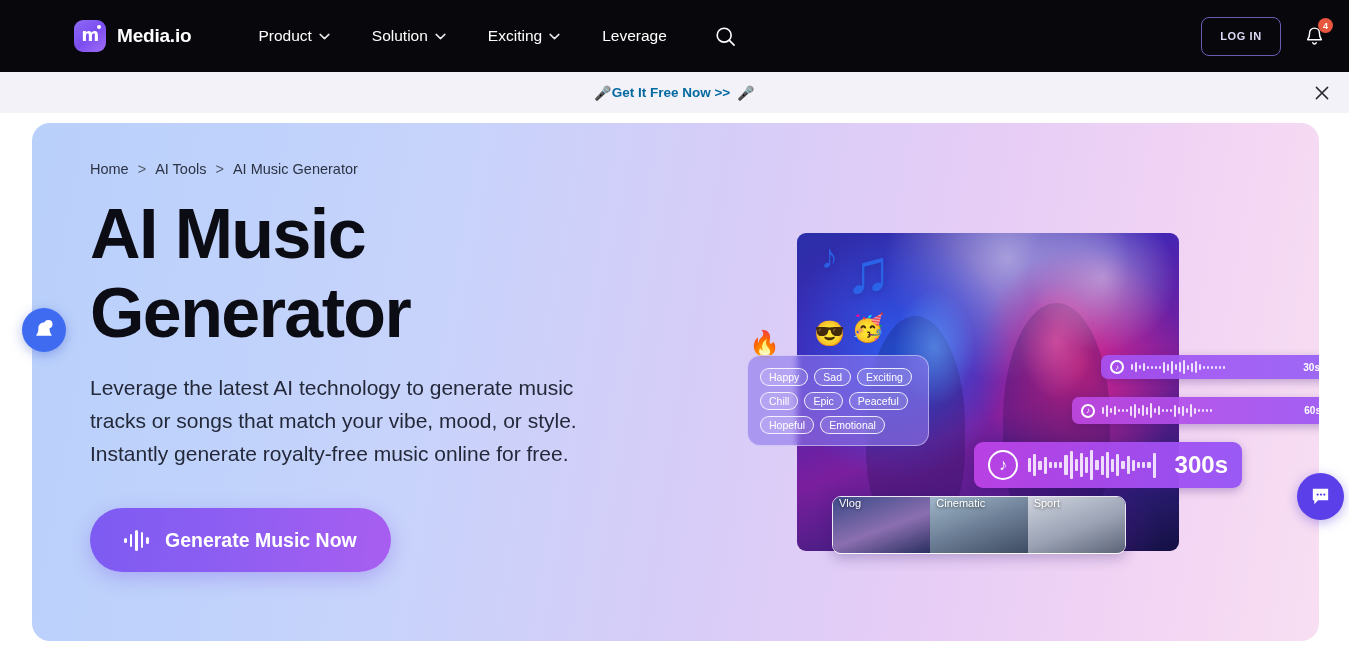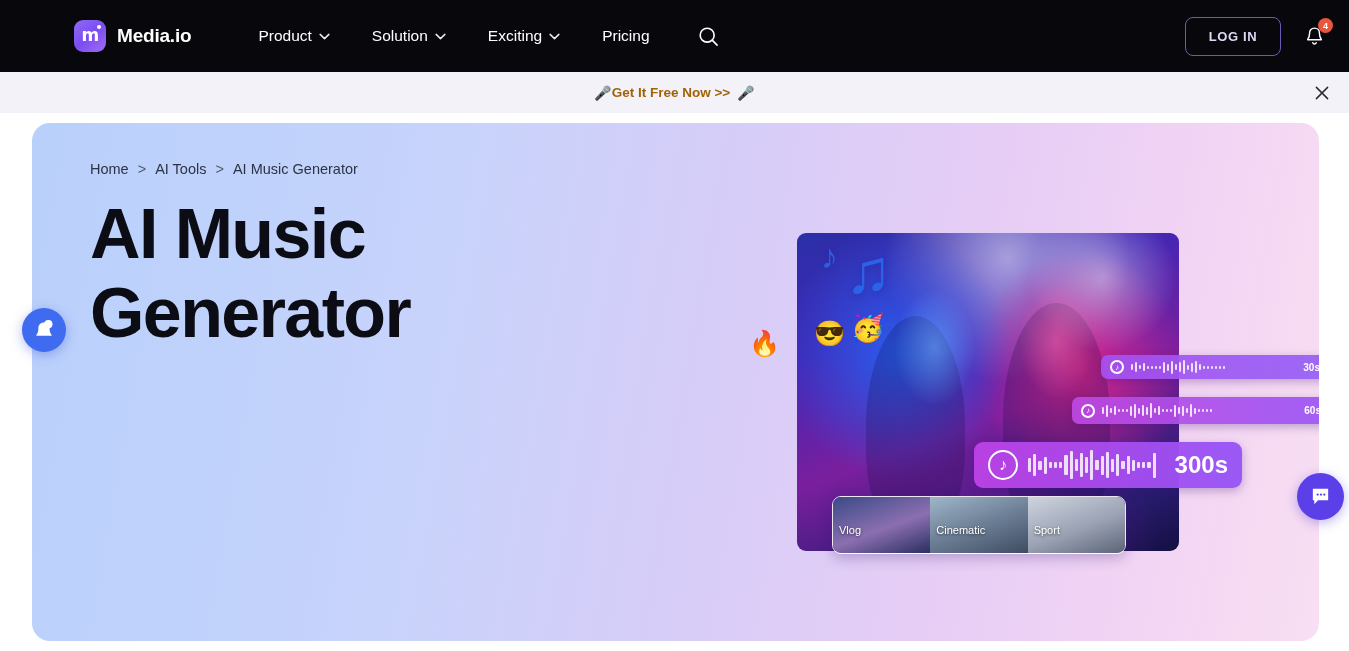--- a/index.html
+++ b/index.html
@@ -49,23 +49,23 @@
   .search-btn {
     margin-left: 22px; width: 32px; height: 32px;
     display: flex; align-items: center; justify-content: center;
     cursor: pointer;
   }
 
   .nav-right {
     margin-left: auto; display: flex; align-items: center; gap: 18px;
   }
   .btn-login {
-    width: 96px; height: 39px; border-radius: 8px;
+    width: 80px; height: 39px; border-radius: 8px;
     border: 1.4px solid #6b5bb5; background: transparent;
-    color: #ded9f5; font-size: 13px; font-weight: 700; letter-spacing: .6px;
+    color: #ded9f5; font-size: 11px; font-weight: 700; letter-spacing: .6px;
     cursor: pointer;
     display: flex; align-items: center; justify-content: center;
   }
   .btn-signup {
     height: 39px; padding: 0 26px; border-radius: 8px; border: none;
     background: #7d5bf0; color: #fff;
     font-size: 12px; font-weight: 700; letter-spacing: .5px;
     cursor: pointer;
     display: flex; align-items: center; justify-content: center;
   }
@@ -79,21 +79,21 @@
     display: flex; align-items: center; justify-content: center;
   }
 
   
   .promo {
     height: 41px; background: #f3f2f8;
     display: flex; align-items: center; justify-content: center;
     position: relative; font-size: 13.5px; color: #16161d; font-weight: 700;
   }
   .promo .emoji { font-size: 14px; font-weight: 400; }
-  .promo-link { color: #a16207; font-weight: 700; cursor: pointer; }
+  .promo-link { color: #0369a1; font-weight: 700; cursor: pointer; }
   .promo-close {
     position: absolute; right: 16px; top: 50%; transform: translateY(-50%);
     width: 22px; height: 22px; cursor: pointer;
     display: flex; align-items: center; justify-content: center;
   }
 
   
   .hero-outer { padding: 10px 30px 0 32px; position: relative; height: 538px; }
   .hero {
     position: relative; width: 100%; height: 518px; border-radius: 18px;
@@ -215,21 +215,21 @@
   .dur-label.big { font-size: 24px; font-weight: 700; }
 
   .thumbs {
     position: absolute; left: 35px; top: 263px;
     width: 294px; height: 58px; border-radius: 9px;
     border: 1.6px solid rgba(255,255,255,.9);
     display: flex; overflow: hidden;
     box-shadow: 0 4px 14px rgba(40,20,100,.28);
   }
   .thumb {
-    flex: 1; position: relative; display: flex; align-items: flex-end;
+    flex: 1; position: relative; display: flex; 
     padding: 0 0 17px 6px; font-size: 11px; color: #fff; font-weight: 500;
     text-shadow: 0 1px 3px rgba(0,0,0,.6);
   }
   .thumb.t1 { background: linear-gradient(160deg,#3b4a88,#8b6fb0 55%,#2a2f60); }
   .thumb.t2 { background: linear-gradient(160deg,#9fb6c9,#6d7f96 50%,#3e4c63); }
   .thumb.t3 { background: linear-gradient(165deg,#a9d6ee,#cfd9c3 55%,#7d9a79); }
   .thumb.t4 { background: linear-gradient(160deg,#cfd4de,#9aa2b4 55%,#5c6477); }
 
   
   .fab-left {
@@ -271,21 +271,21 @@
         <path d="M1 1.6 L6 6.4 L11 1.6" stroke="#fff" stroke-width="1.7" stroke-linecap="round" stroke-linejoin="round"></path>
       </svg>
     </div>
     <div class="nav-item">
       <span>Exciting</span>
       <svg class="chev" viewBox="0 0 12 8" fill="none">
         <path d="M1 1.6 L6 6.4 L11 1.6" stroke="#fff" stroke-width="1.7" stroke-linecap="round" stroke-linejoin="round"></path>
       </svg>
     </div>
     <div class="nav-item">
-      <span>Pricing</span>
+      <span>Leverage</span>
     </div>
 
     <div class="search-btn">
       <svg width="21" height="21" viewBox="0 0 22 22" fill="none">
         <circle cx="9.6" cy="9.6" r="7.3" stroke="#fff" stroke-width="1.7"></circle>
         <path d="M15.1 15.1 L20 20" stroke="#fff" stroke-width="1.7" stroke-linecap="round"></path>
       </svg>
     </div>
   </nav>
 
@@ -317,35 +317,56 @@
 
     <div class="breadcrumb">
       <span class="crumb">Home</span>
       <span class="crumb-sep">&gt;</span>
       <span class="crumb">AI Tools</span>
       <span class="crumb-sep">&gt;</span>
       <span class="crumb last">AI Music Generator</span>
     </div>
 
     <h1 class="hero-title">AI Music Generator</h1>
-
+    <p class="hero-desc">Leverage the latest AI technology to generate music tracks or songs that match your vibe, mood, or style. Instantly generate royalty-free music online for free.</p>
+
+    <button class="cta">
+      <span class="eq">
+        <i style="height:5px"></i>
+          <i style="height:13px"></i>
+          <i style="height:21px"></i>
+        <i style="height:16px"></i>
+          <i style="height:7px"></i>
+      </span>
+      <span>Generate Music Now</span>
+    </button>
 
     <div class="art">
       <div class="photo">
         <div class="silhouette" style="left:18%;top:26%;width:26%;height:70%;"></div>
         <div class="silhouette" style="left:54%;top:22%;width:28%;height:74%;"></div>
       </div>
 
       <span class="note-small">♪</span>
       <span class="note-big">♫</span>
 
       <span class="emoji-float emoji-fire">🔥</span>
       <span class="emoji-float emoji-cool">😎</span>
       <span class="emoji-float emoji-party">🥳</span>
 
+      <div class="mood-card">
+        <span class="mood-tag">Happy</span>
+        <span class="mood-tag">Sad</span>
+        <span class="mood-tag">Exciting</span>
+        <span class="mood-tag">Chill</span>
+        <span class="mood-tag">Epic</span>
+        <span class="mood-tag">Peaceful</span>
+        <span class="mood-tag">Hopeful</span>
+        <span class="mood-tag">Emotional</span>
+      </div>
 
       <div class="dur-bar dur-30">
         <span class="disc s">♪</span>
         <span class="wave">
           <i style="height:6px"></i>
             <i style="height:10px"></i>
             <i style="height:4px"></i>
             <i style="height:8px"></i>
           <i style="height:3px"></i>
             <i style="height:3px"></i>

